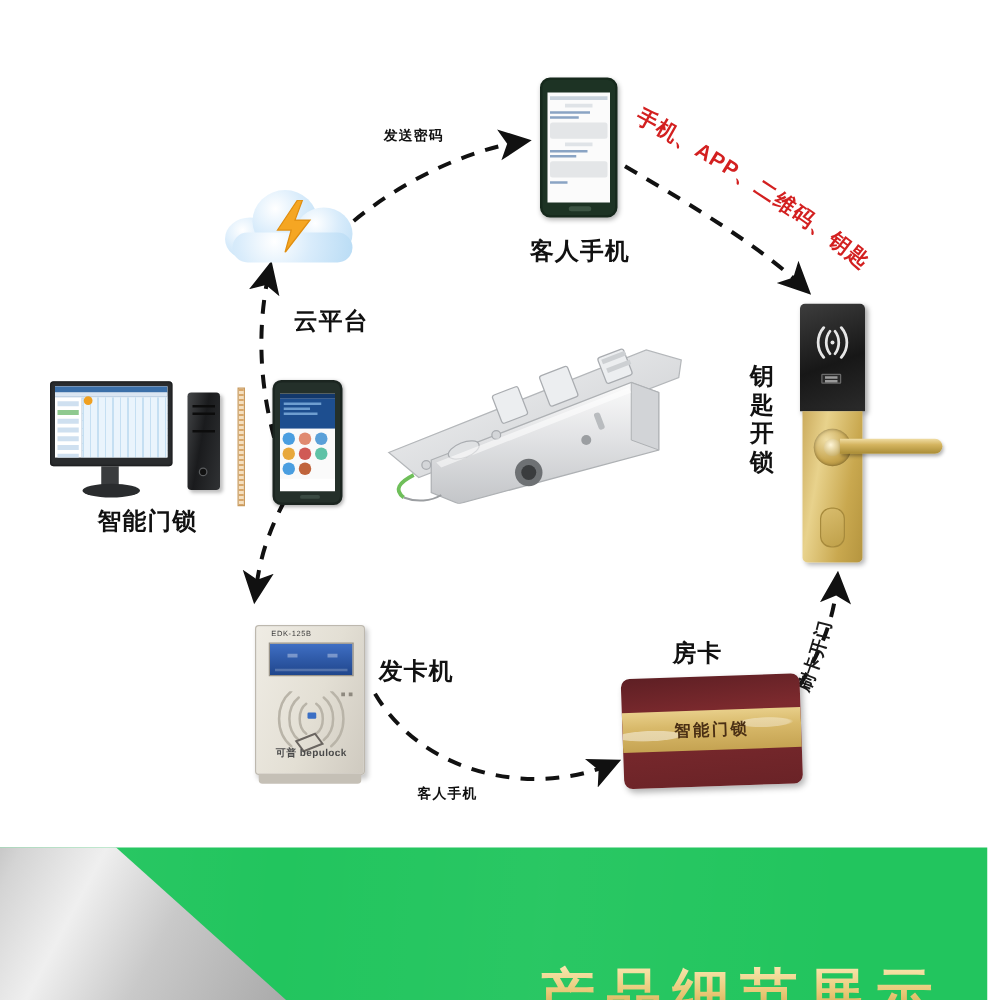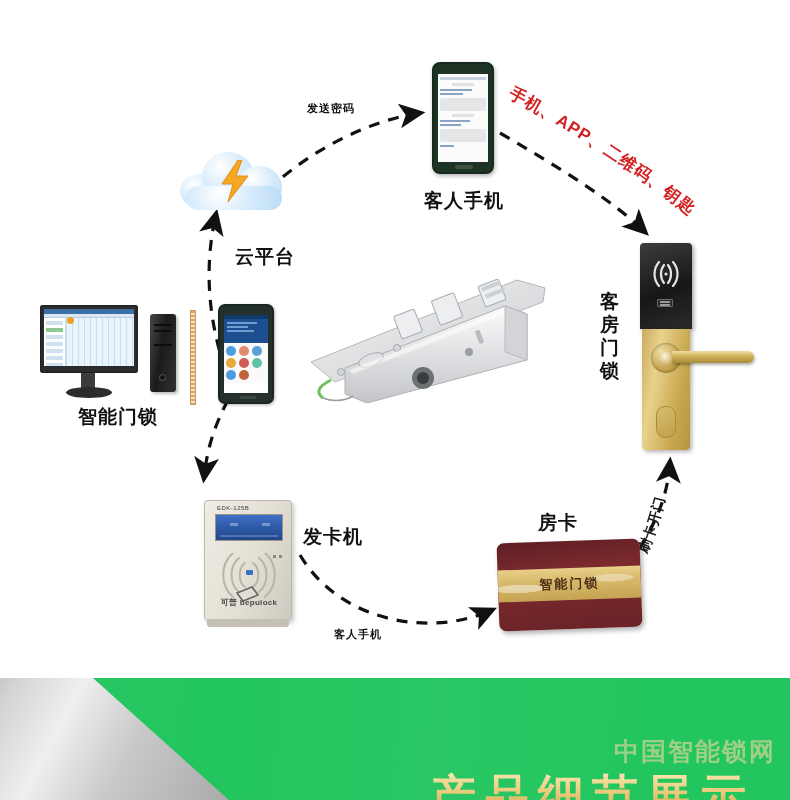--- a/index.html
+++ b/index.html
@@ -410,21 +410,21 @@
           <i></i>
           <i></i>
         </div>
     </div>
     <div class="dl-bot">
       <div class="dl-rosette"></div>
       <div class="dl-handle"></div>
       <div class="dl-keyhole"></div>
     </div>
   </div>
-  <div class="doorlock-label">客房门锁</div>
+  <div class="doorlock-label">钥匙开锁</div>
 
   <div id="encoder">
     <div class="en-body">
       <div class="en-model">EDK-125B</div>
       <div class="en-lcd">
           <i class="a"></i>
           <i class="b"></i>
           <u></u>
         </div>
       <div class="en-dots"><b></b><b></b></div>
@@ -454,15 +454,14 @@
   </div>
   <div class="lbl lbl-big" style="left:538px; top:510px;">房卡</div>
 
   <div class="lbl lbl-mid" style="left:334px; top:627px;">客人手机</div>
 
   <div id="banner">
     <div class="bn-sheen"></div>
     <div class="bn-metal"></div>
     <div class="bn-title">产品细节展示</div>
   </div>
-  <div class="wm wm-cn">中国智能锁网</div>
 
 </div>
 
 </body></html>

